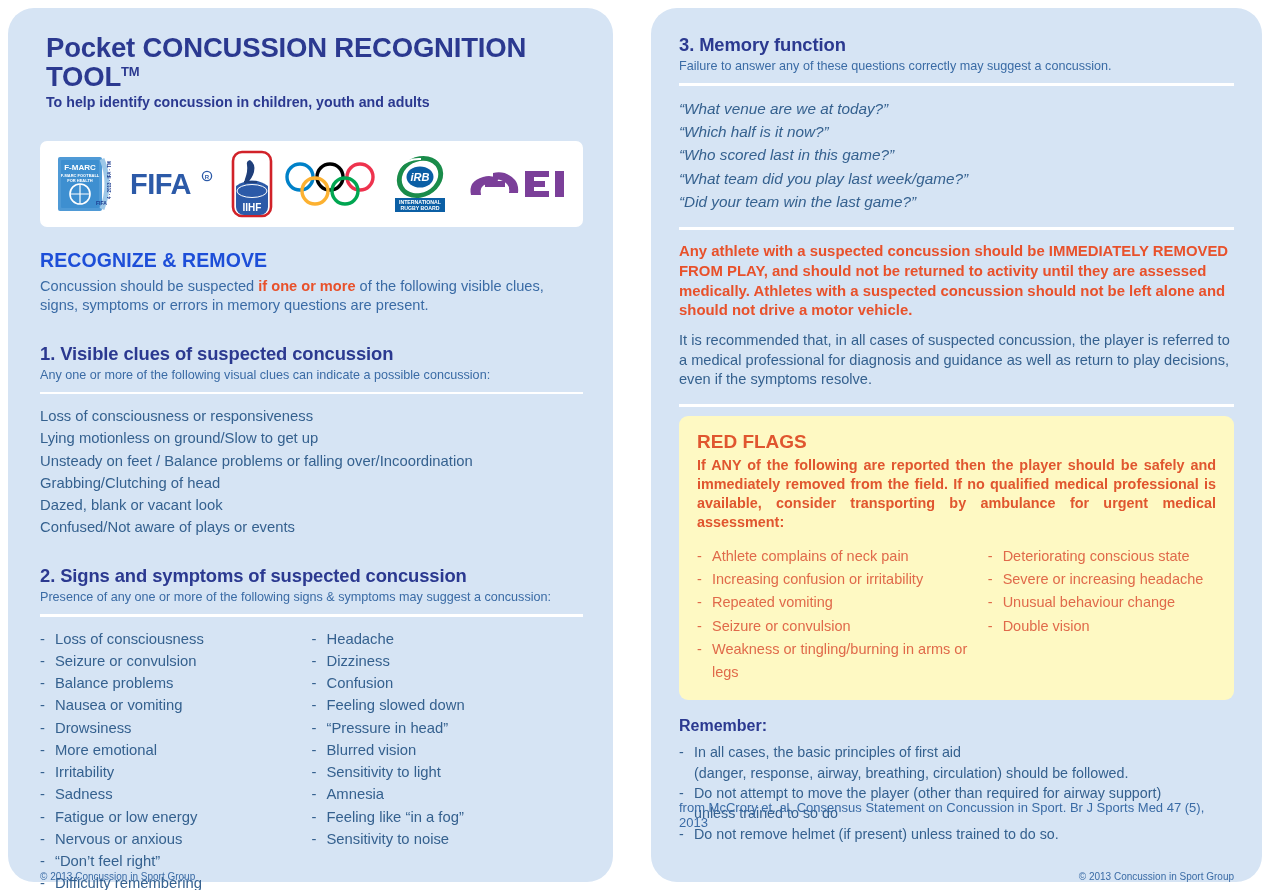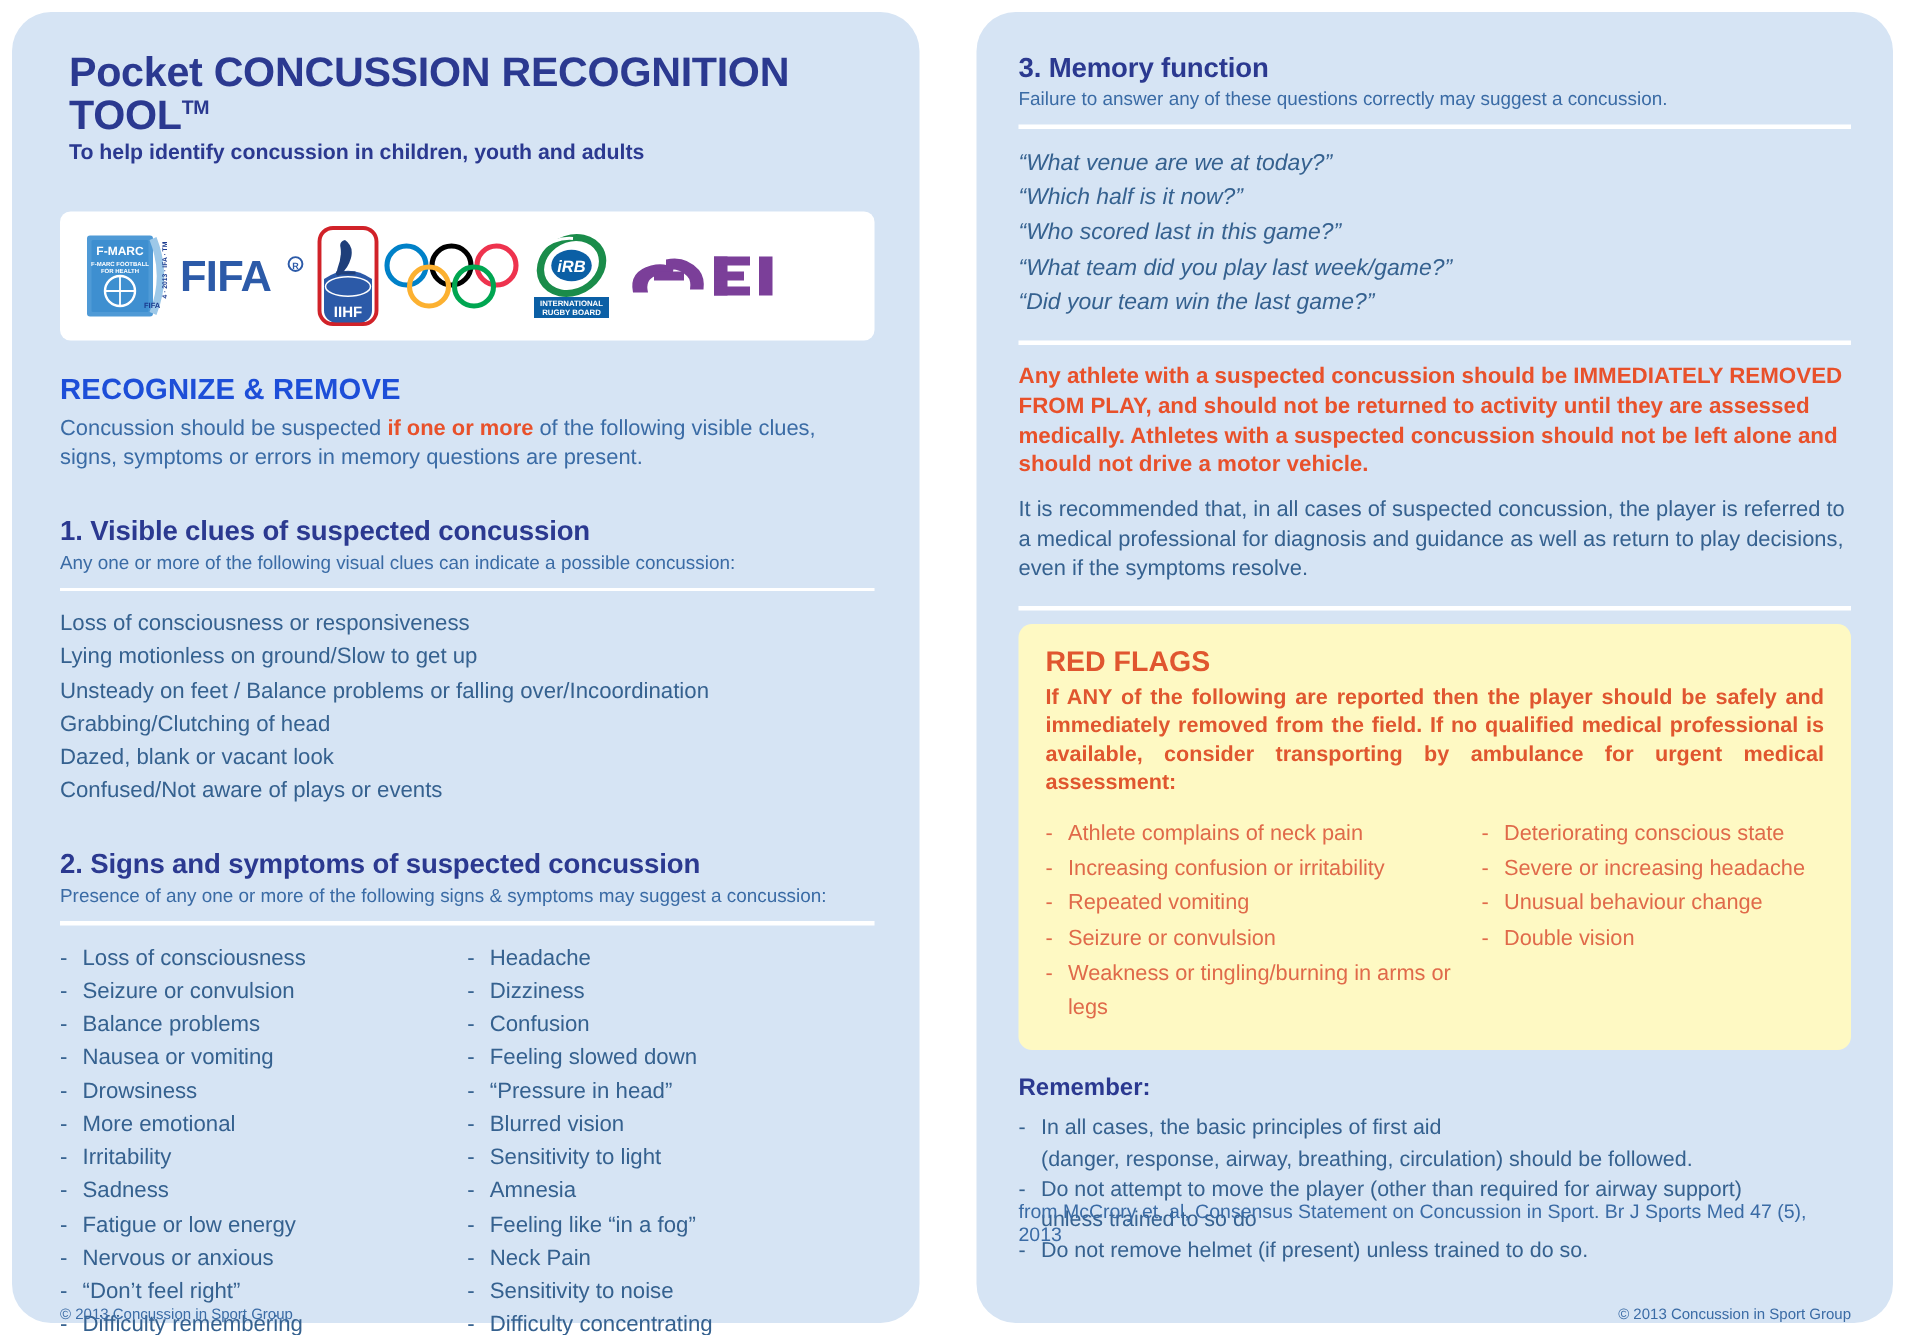--- a/index.html
+++ b/index.html
@@ -63,21 +63,21 @@
     margin: 0 0 31px 6px;
   }
 
   
   .logo-strip {
     background: #ffffff;
     border-radius: 7px;
     height: 86px;
     display: flex;
     align-items: center;
-    justify-content: flex-start;
+    justify-content: space-between;
     padding: 0 16px;
     box-sizing: border-box;
     margin-bottom: 22px;
   }
   .logo { display: flex; align-items: center; justify-content: center; }
 
   
   .h-major {
     color: #1d4ed8;
     font-size: 19.5px;
@@ -389,23 +389,21 @@
         <ul class="dash">
           <li>Headache</li>
           <li>Dizziness</li>
           <li>Confusion</li>
           <li>Feeling slowed down</li>
           <li>“Pressure in head”</li>
           <li>Blurred vision</li>
           <li>Sensitivity to light</li>
           <li>Amnesia</li>
           <li>Feeling like “in a fog”</li>
-          <li>Neck Pain</li>
           <li>Sensitivity to noise</li>
-          <li>Difficulty concentrating</li>
         </ul>
       </div>
     </div>
 
     <div class="copyright left">© 2013 Concussion in Sport Group</div>
   </div>
 
   <div class="panel panel-right">
 
     <h3 class="h-section">3. Memory function</h3>

